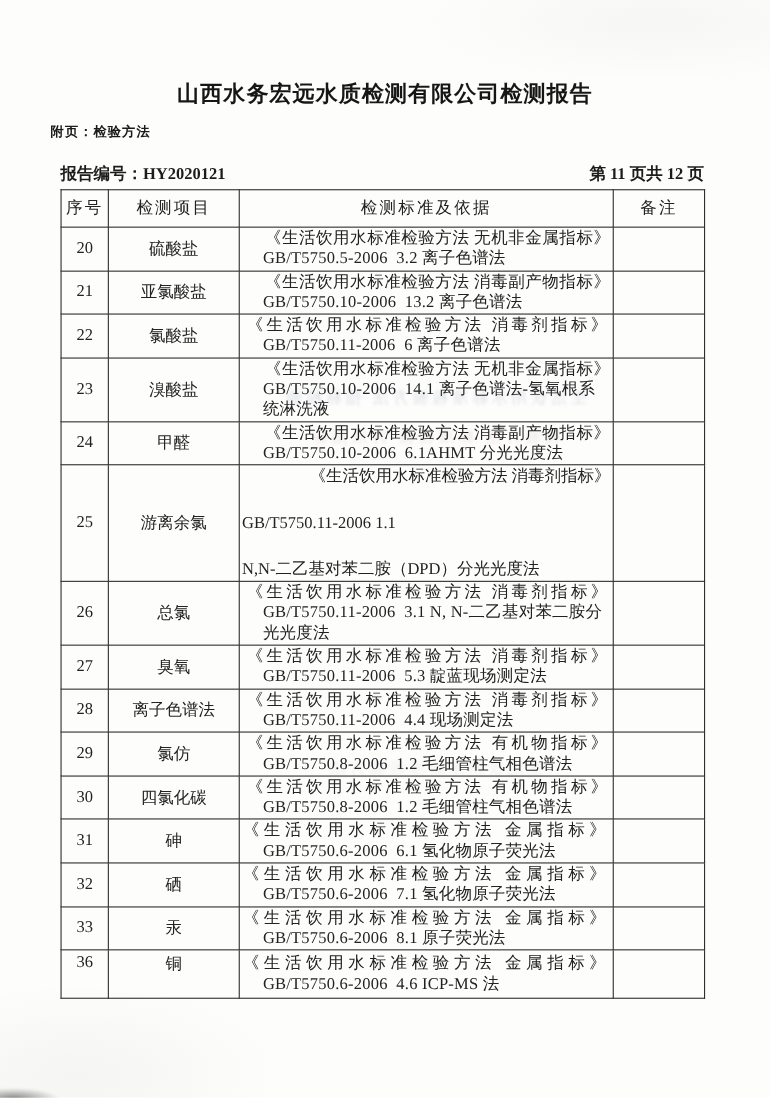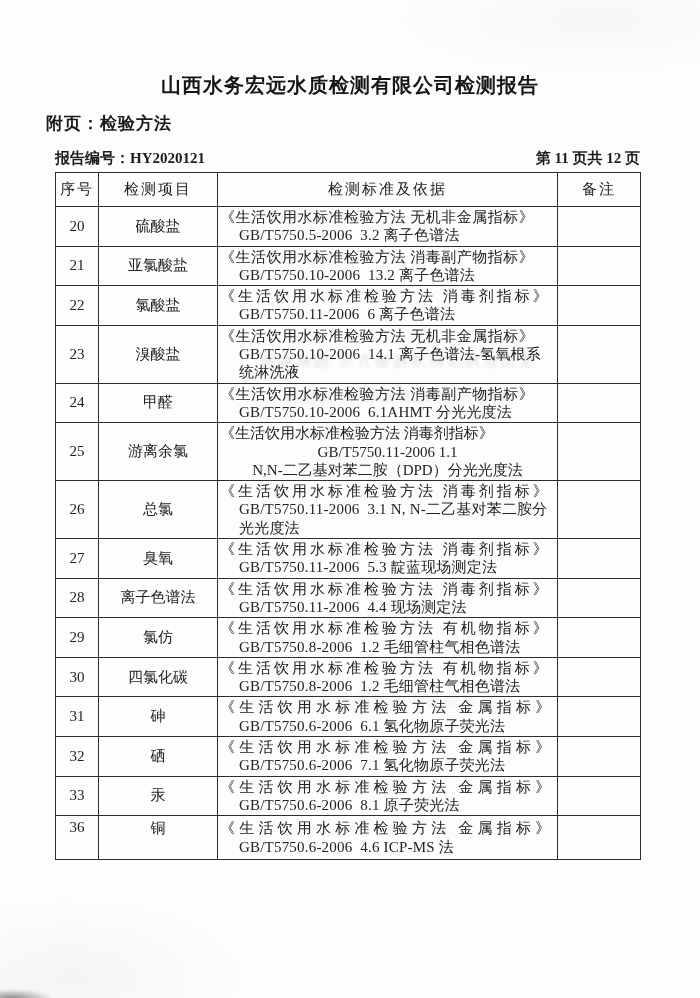--- a/index.html
+++ b/index.html
@@ -19,21 +19,21 @@
       #fdfdfc;
     padding:0 0 0 0;
   }
   .doc-title {
     position:absolute; top:72px; left:0; width:700px;
     text-align:center; font-size:20px; font-weight:bold;
     letter-spacing:1px; color:#161616;
   }
   .subtitle {
     position:absolute; top:112px; left:46px;
-    font-size:17px; font-weight:bold; color:#1a1a1a; letter-spacing:1px;
+    font-size:12px; font-weight:bold; color:#1a1a1a; letter-spacing:1px;
   }
   .meta-row {
     position:absolute; top:149px; left:55px; width:585px;
     display:flex; justify-content:space-between; align-items:baseline;
     font-size:15px; font-weight:600; color:#1c1c1c;
   }
   .report-table {
     position:absolute; top:172px; left:55px; width:585px;
     border-collapse:collapse; table-layout:fixed;
     font-size:15px; color:#222;
@@ -46,26 +46,26 @@
   .report-table th { font-weight:normal; height:34px; letter-spacing:2px; }
   .col-no   { width:43px; }
   .col-item { width:119px; }
   .col-std  { width:340px; }
   .col-rem  { width:83px; }
   td.c { text-align:center; }
   tr.h2 td { height:38px; }
   tr.h3 td { height:56px; }
   tr.h2b td { height:44px; vertical-align:top; padding-top:3px; }
   .std-cell { padding:2px 7px; }
-  .t { text-align:left; line-height:1.22; }
+  .t { text-align:right; line-height:1.22; }
   .sp-a { letter-spacing:0.5px; }
   .sp-b { letter-spacing:3px; }
   .sp-c { letter-spacing:4.2px; }
   .g { text-align:left; white-space:pre-wrap; line-height:1.22; letter-spacing:0.2px;margin-left:19px; }
-  .gc { text-align:center; white-space:pre-wrap; line-height:1.22; }
+  .gc { white-space:pre-wrap; line-height:1.22;margin-top:24px; }
   .bleed {
     position:absolute; left:230px; width:330px;
     transform:scaleX(-1);
     filter:blur(1.4px);
     color:rgba(95,108,138,0.20);
     font-size:15px; letter-spacing:3px;
     pointer-events:none; text-align:center;
   }
   .bleed.b1 { top:352px; }
   .bleed.b2 { top:388px; color:rgba(150,95,95,0.14); }

